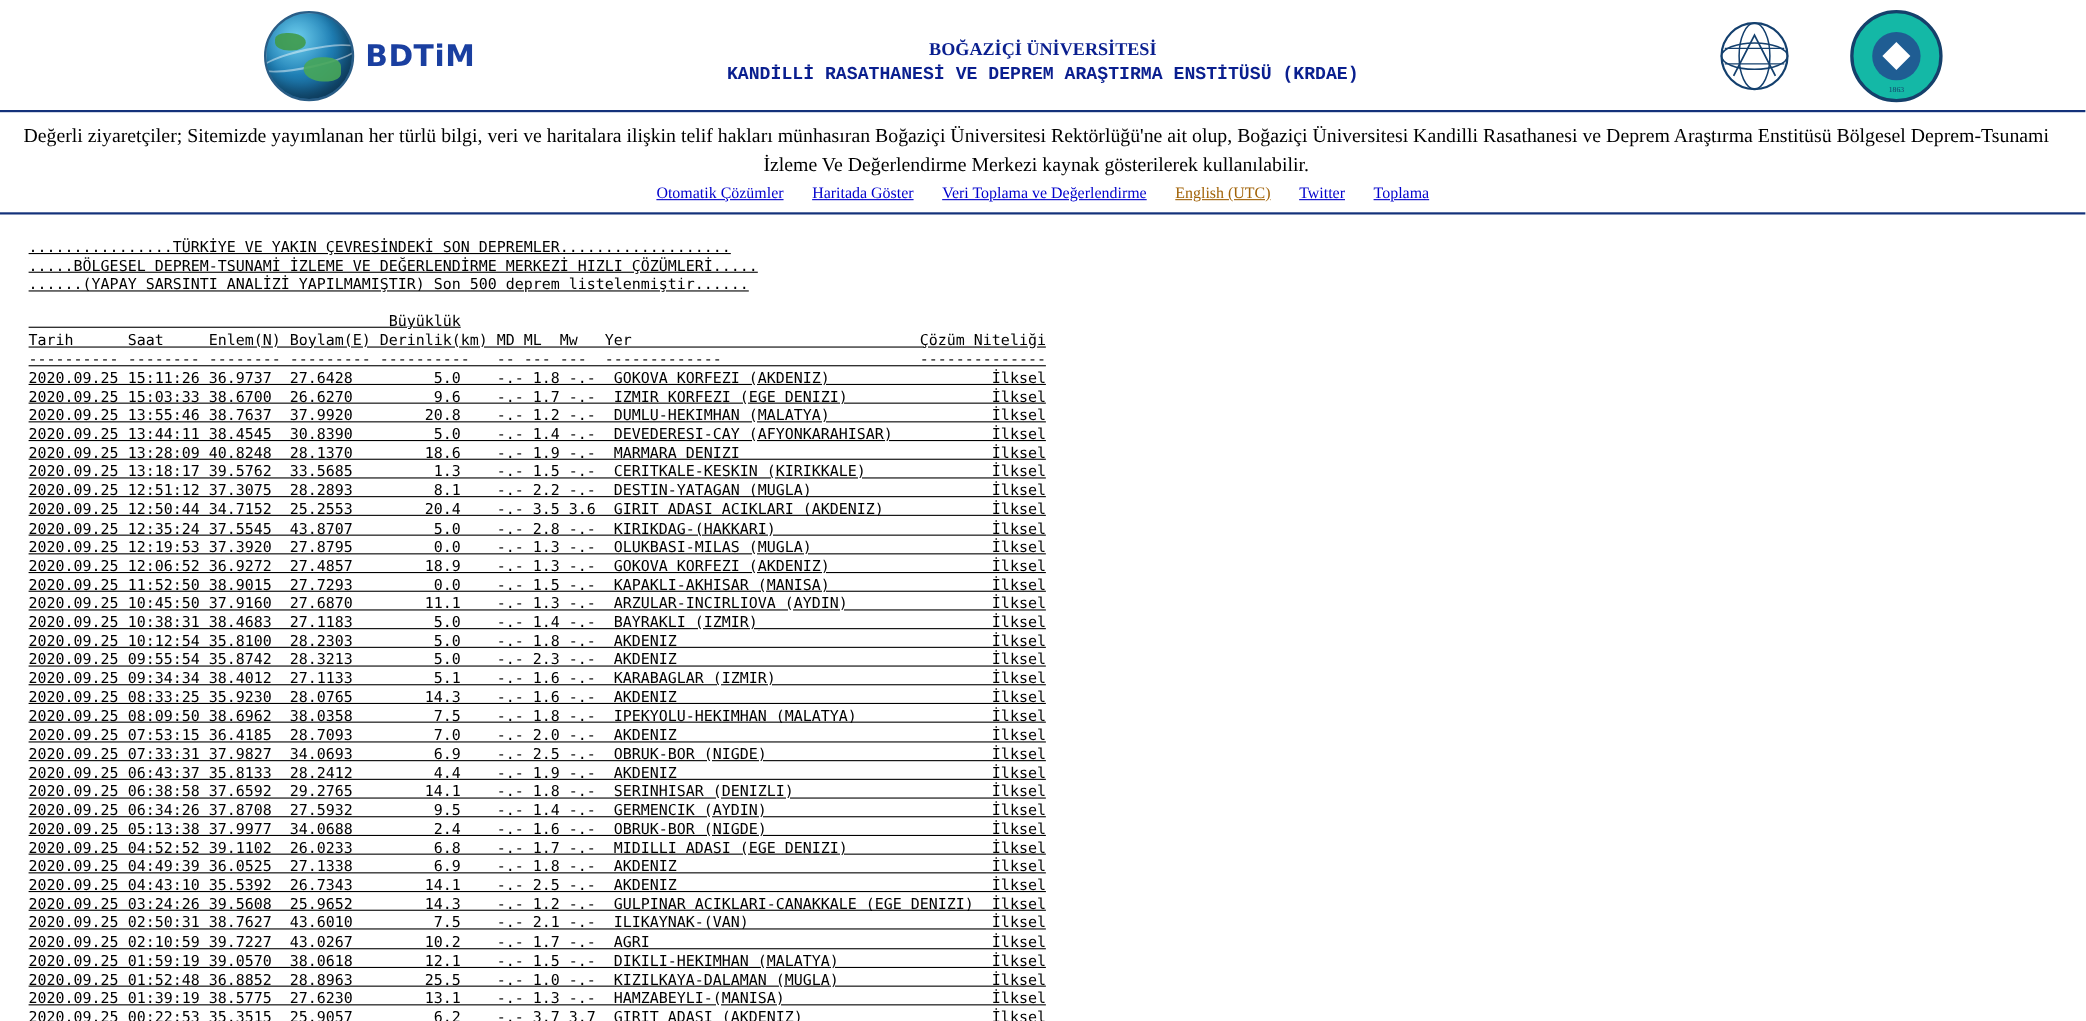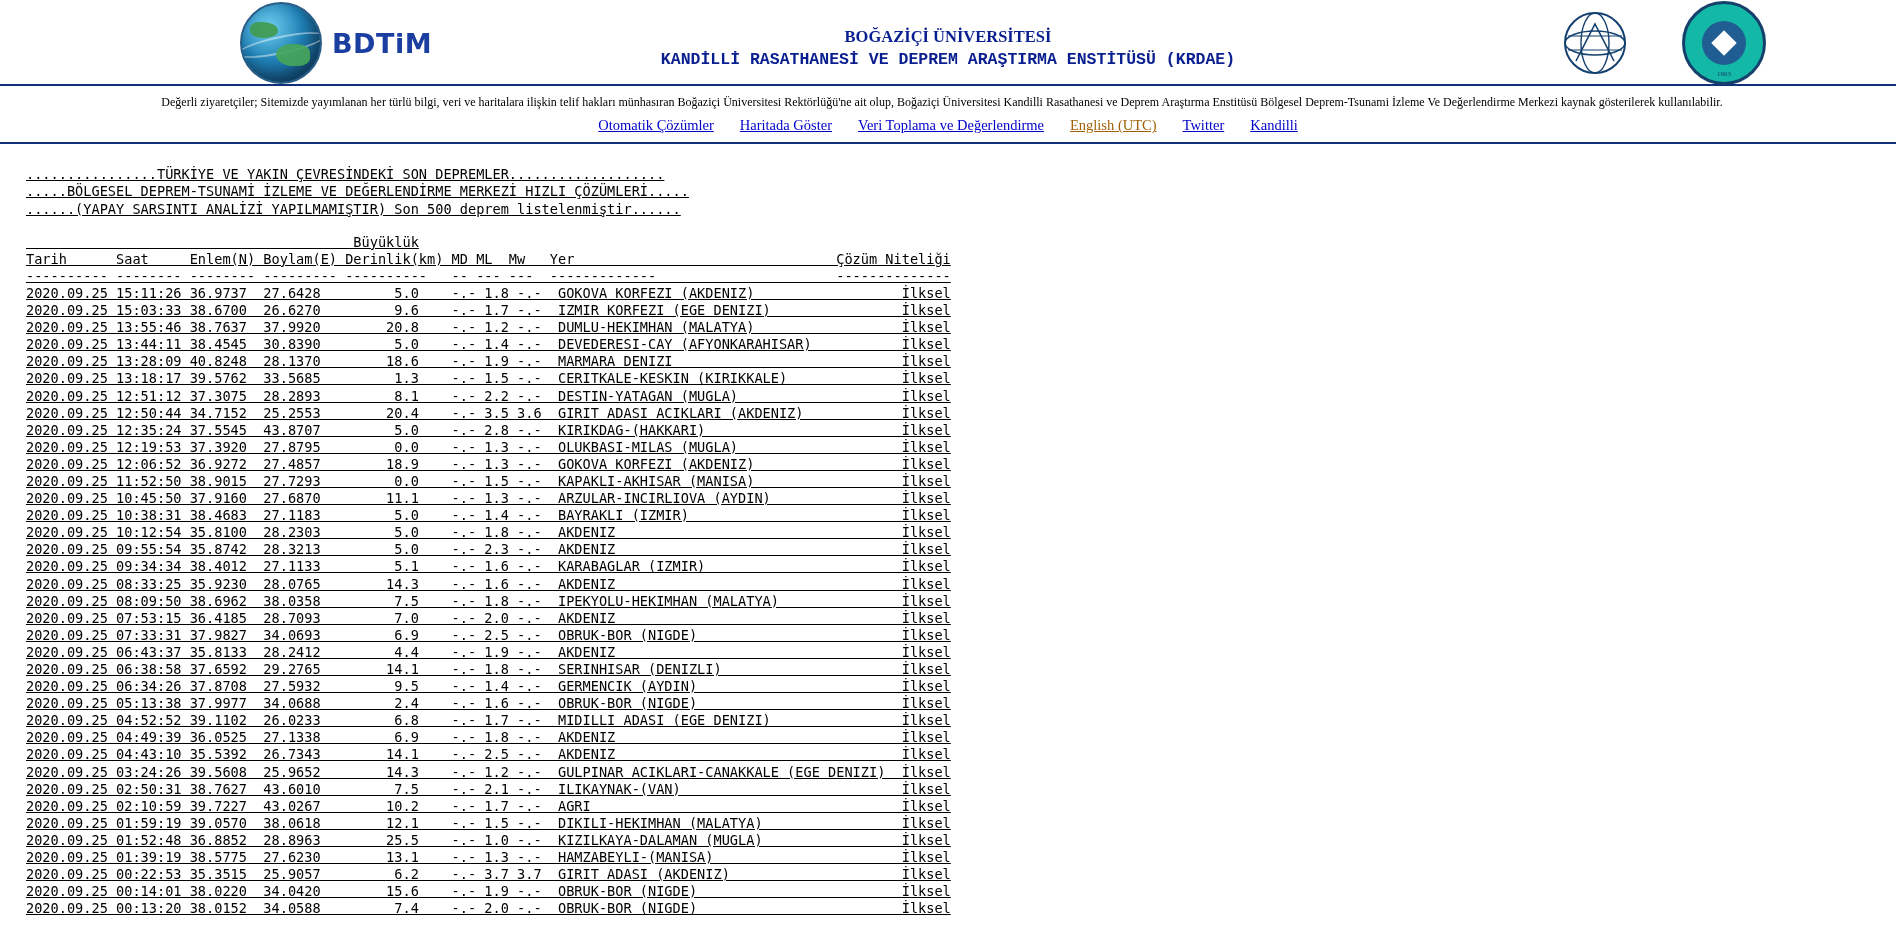--- a/index.html
+++ b/index.html
@@ -14,21 +14,21 @@
     color: #000000;
   }
 
   
   .header {
     display: flex;
     align-items: center;
     justify-content: space-between;
     padding: 6px 40px 4px 40px;
     box-sizing: border-box;
-    height: 84px;
+    height: 100px;
   }
   .logo-left {
     display: flex;
     align-items: center;
     gap: 10px;
     width: 420px;
     padding-left: 200px;
     box-sizing: border-box;
   }
   .globe {
@@ -147,21 +147,21 @@
   .rule {
     border: 0;
     border-top: 2px solid #13317a;
     margin: 0;
   }
 
   
   .disclaimer {
     text-align: center;
     font-family: "Liberation Serif", serif;
-    font-size: 12px;
+    font-size: 18px;
     line-height: 1.45;
     padding: 8px 16px 2px 4px;
     color: #000;
   }
   .navlinks {
     text-align: center;
     padding: 4px 0 8px 0;
     font-family: "Liberation Serif", serif;
     font-size: 14.5px;
   }
@@ -225,21 +225,21 @@
   </div>
 </div>
 
 <hr class="rule">
 
 <div class="disclaimer">
   <div>Değerli ziyaretçiler; Sitemizde yayımlanan her türlü bilgi, veri ve haritalara ilişkin telif hakları münhasıran Boğaziçi Üniversitesi Rektörlüğü'ne ait olup, Boğaziçi Üniversitesi Kandilli Rasathanesi ve Deprem Araştırma Enstitüsü Bölgesel Deprem-Tsunami İzleme Ve Değerlendirme Merkezi kaynak gösterilerek kullanılabilir.</div>
 </div>
 
 <div class="navlinks">
-  <a>Otomatik Çözümler</a><a>Haritada Göster</a><a>Veri Toplama ve Değerlendirme</a><a class="active">English (UTC)</a><a>Twitter</a><a>Kandilli</a>
+  <a>Otomatik Çözümler</a><a>Haritada Göster</a><a>Veri Toplama ve Değerlendirme</a><a class="active">English (UTC)</a><a>Twitter</a><a>Toplama</a>
 </div>
 
 <hr class="rule">
 
 <div class="content">
   <pre class="mono banner-lines"><span>................TÜRKİYE VE YAKIN ÇEVRESİNDEKİ SON DEPREMLER...................</span>
 <span>.....BÖLGESEL DEPREM-TSUNAMİ İZLEME VE DEĞERLENDİRME MERKEZİ HIZLI ÇÖZÜMLERİ.....</span>
 <span>......(YAPAY SARSINTI ANALİZİ YAPILMAMIŞTIR) Son 500 deprem listelenmiştir......</span></pre>
   <pre class="mono" id="table-out">                                        Büyüklük
 Tarih      Saat     Enlem(N) Boylam(E) Derinlik(km) MD ML  Mw   Yer                                Çözüm Niteliği

